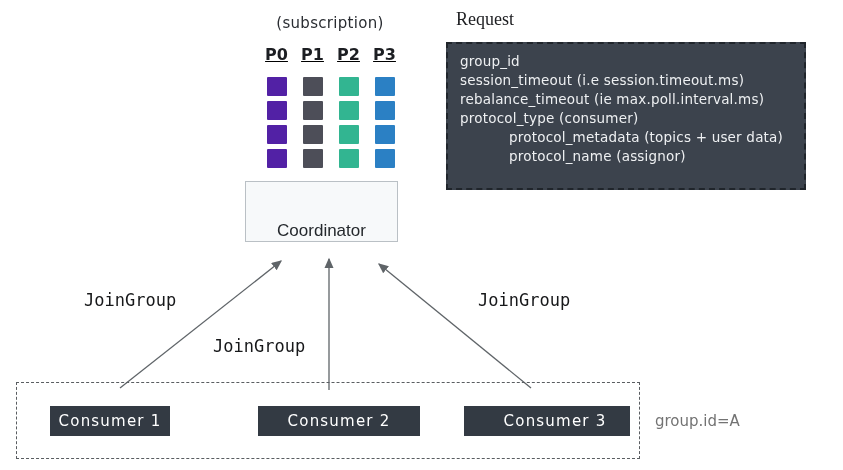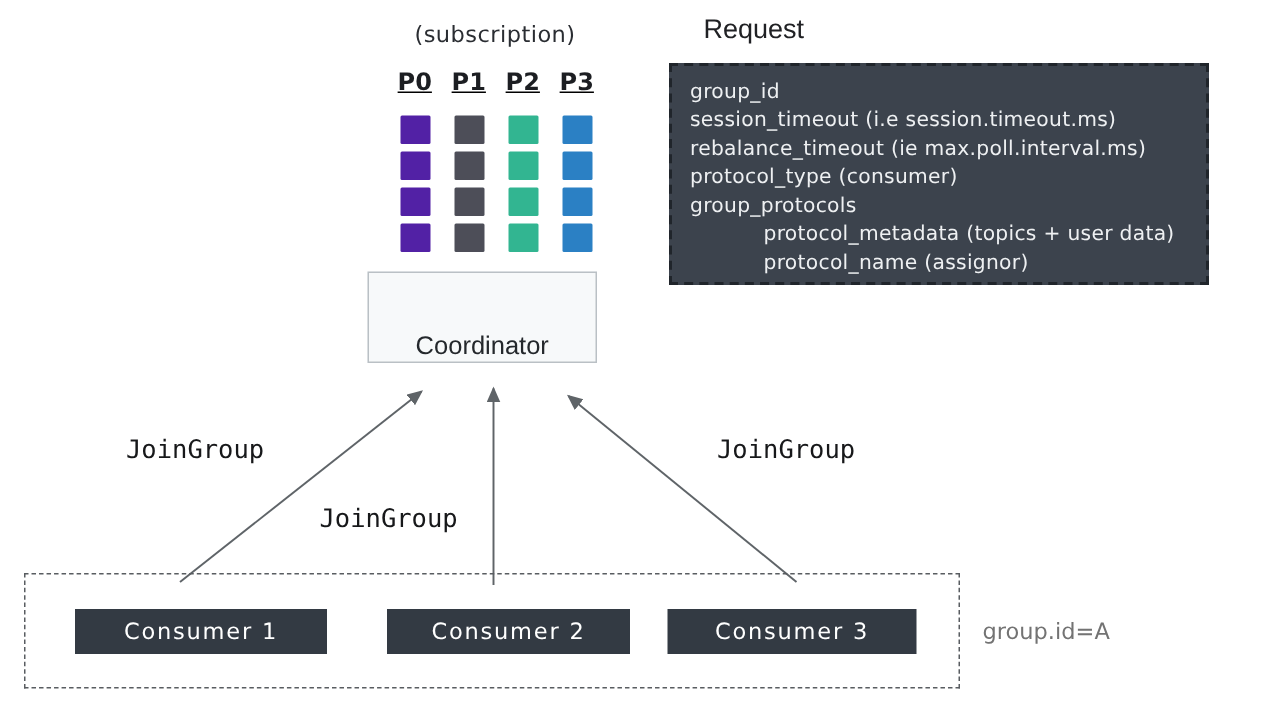--- a/index.html
+++ b/index.html
@@ -51,23 +51,23 @@
   }
   .psquare {
     width: 20px;
     height: 19px;
     border-radius: 1px;
   }
 
   
   .request-title {
     position: absolute;
-    left: 469px;
+    left: 456px;
     top: 9px;
-    font-family: Liberation Sans, sans-serif;
+    font-family: Liberation Serif, serif;
     font-size: 18px;
     color: #202124;
   }
   .request-panel {
     position: absolute;
     left: 446px;
     top: 42px;
     width: 360px;
     height: 148px;
     box-sizing: border-box;
@@ -137,23 +137,23 @@
     top: 406px;
     height: 30px;
     background: var(--consumer-box, #333a43);
     color: #ffffff;
     display: flex;
     align-items: center;
     justify-content: center;
     font-size: 15px;
     letter-spacing: 1.2px;
   }
-  .c1 { left: 50px;  width: 168px; }
+  .c1 { left: 50px;  width: 120px; }
   .c2 { left: 258px; width: 162px; }
-  .c3 { left: 445px; width: 166px; }
+  .c3 { left: 464px; width: 150px; padding-left: 16px; }
 
   .group-id-label {
     position: absolute;
     left: 655px;
     top: 412px;
     font-size: 15px;
     color: #737373;
   }
 </style>
 </head>
@@ -194,21 +194,20 @@
       </div>
     </div>
 
   <div class="request-title">Request</div>
   <div class="request-panel">
     <div>
         <div class="req-line">group_id</div>
         <div class="req-line">session_timeout (i.e session.timeout.ms)</div>
         <div class="req-line">rebalance_timeout (ie max.poll.interval.ms)</div>
         <div class="req-line">protocol_type (consumer)</div>
-        <div class="req-line">group_protocols</div>
         <div class="req-line indent">protocol_metadata (topics + user data)</div>
         <div class="req-line indent">protocol_name (assignor)</div>
       </div>
   </div>
 
   <div class="coordinator-box">
     <span class="coordinator-label">Coordinator</span>
   </div>
 
   <svg class="arrows-svg" width="843" height="470" viewBox="0 0 843 470">

